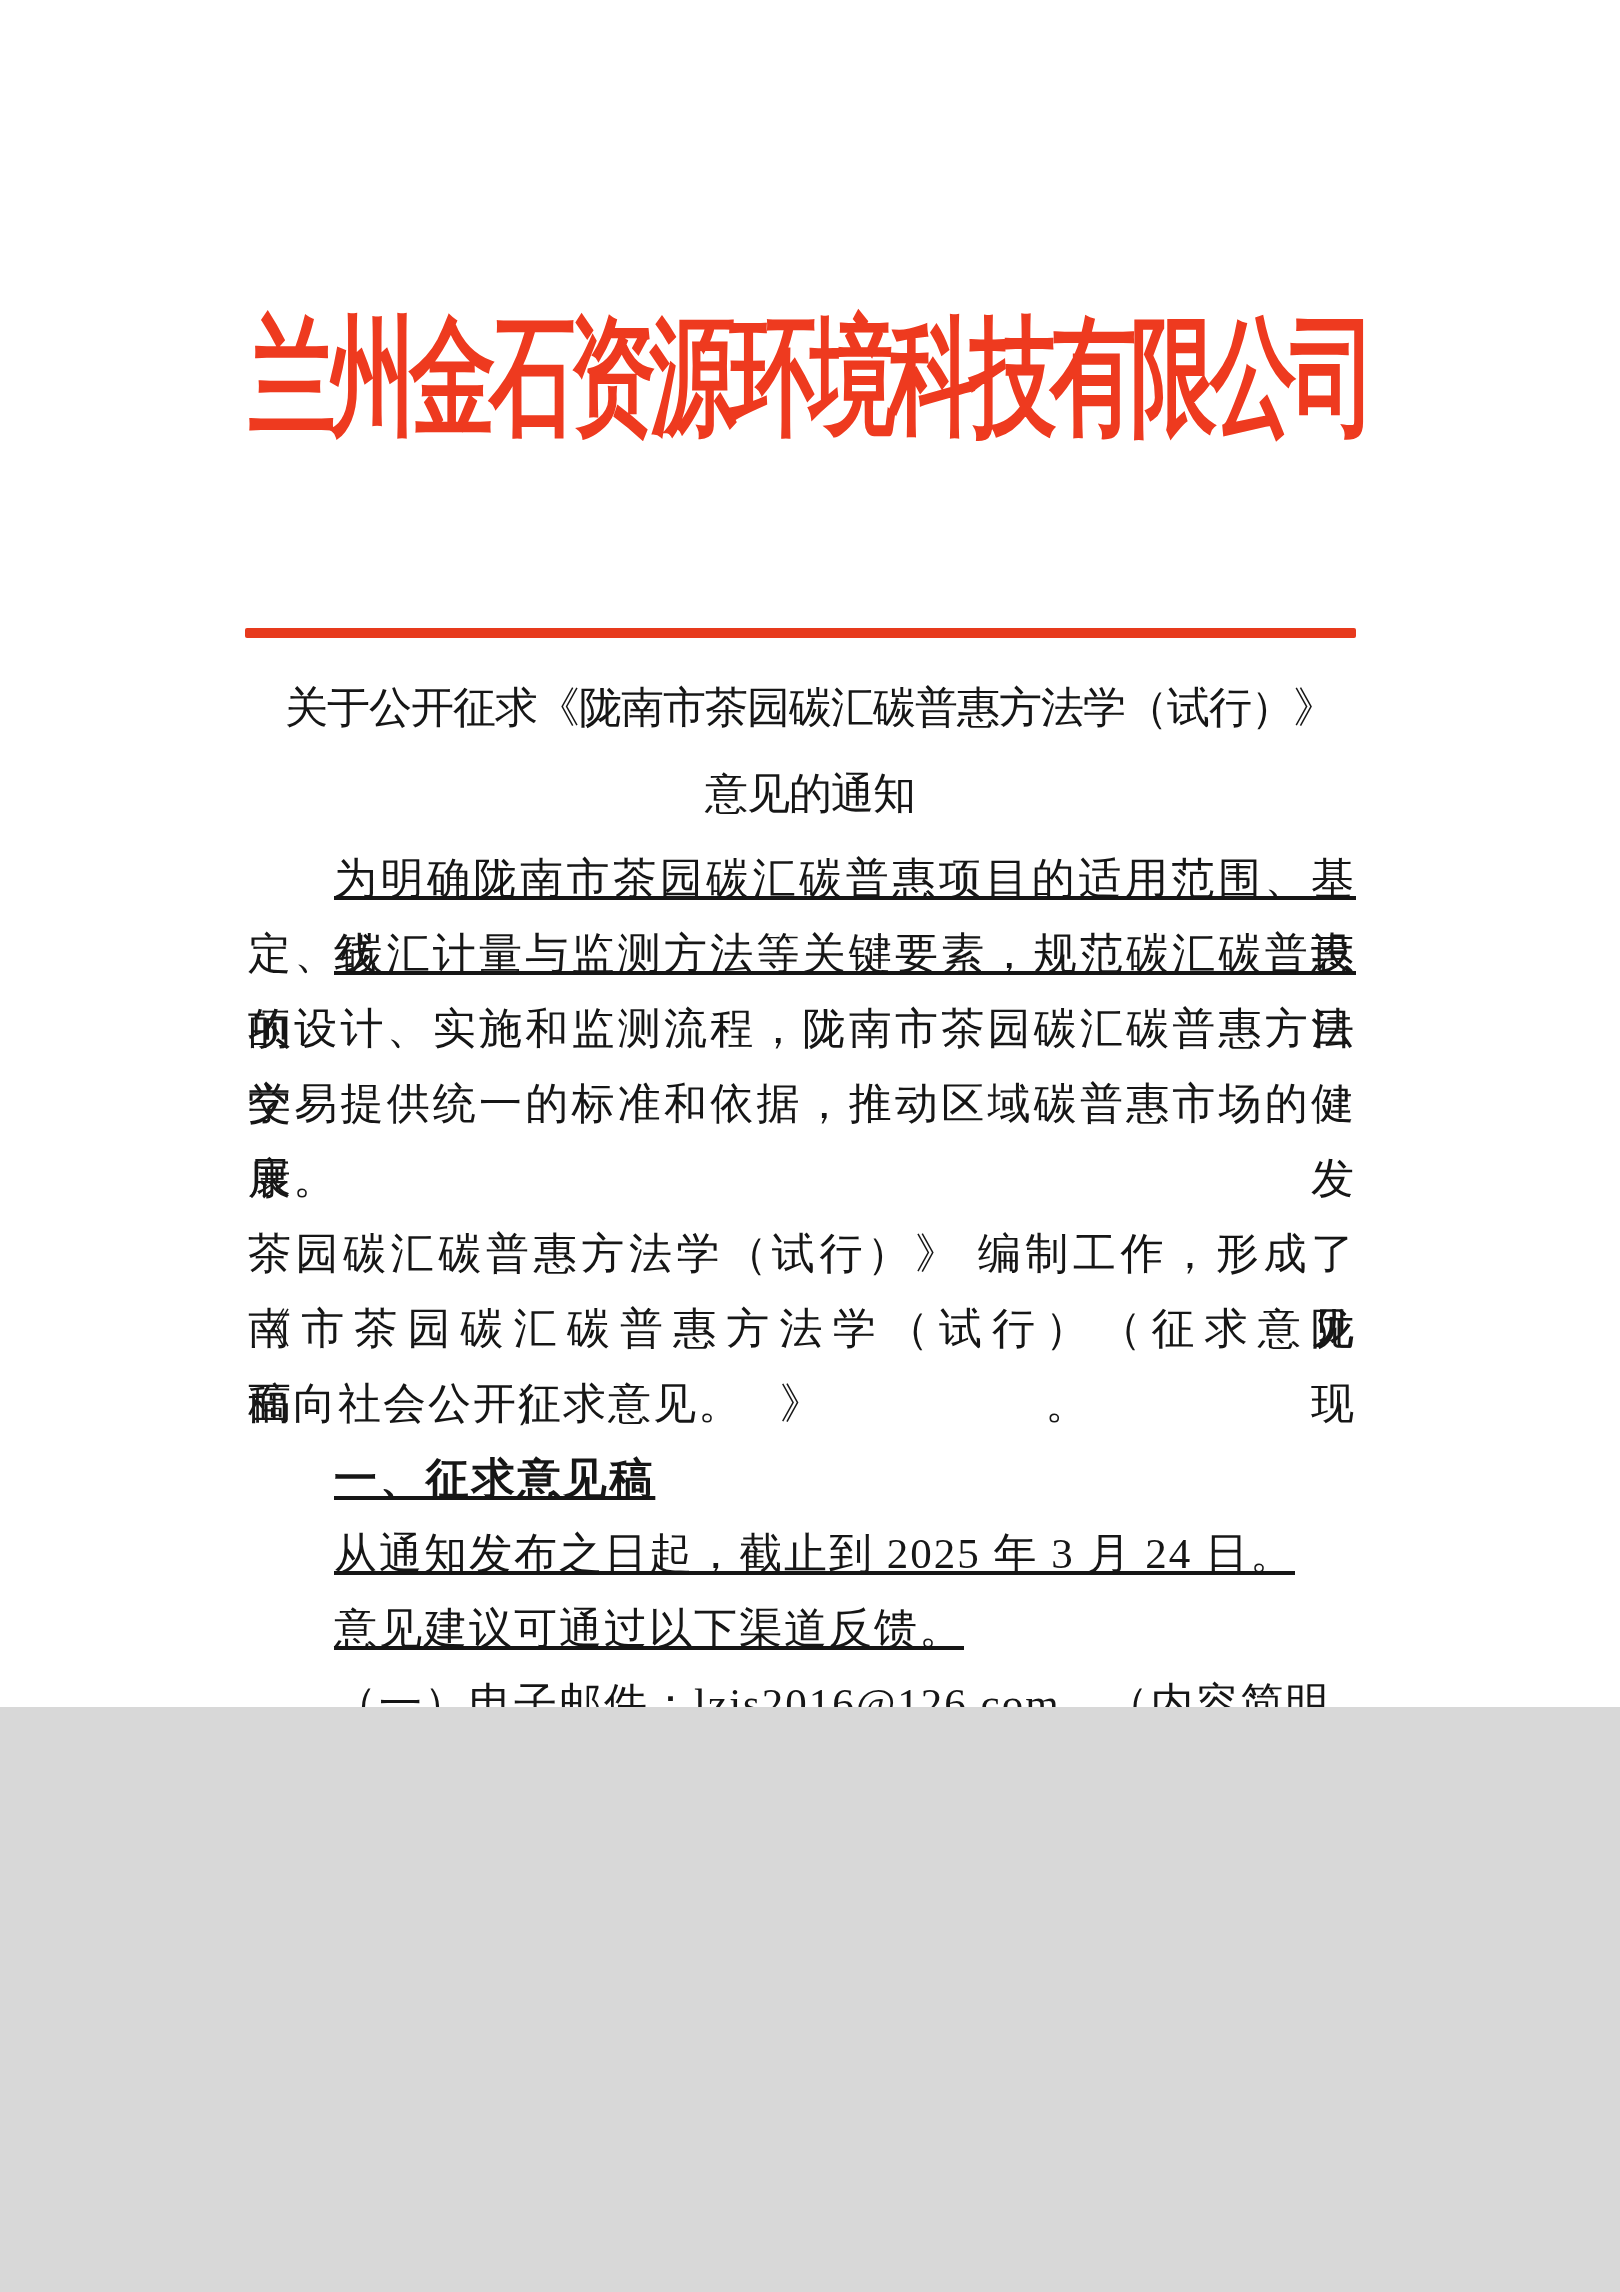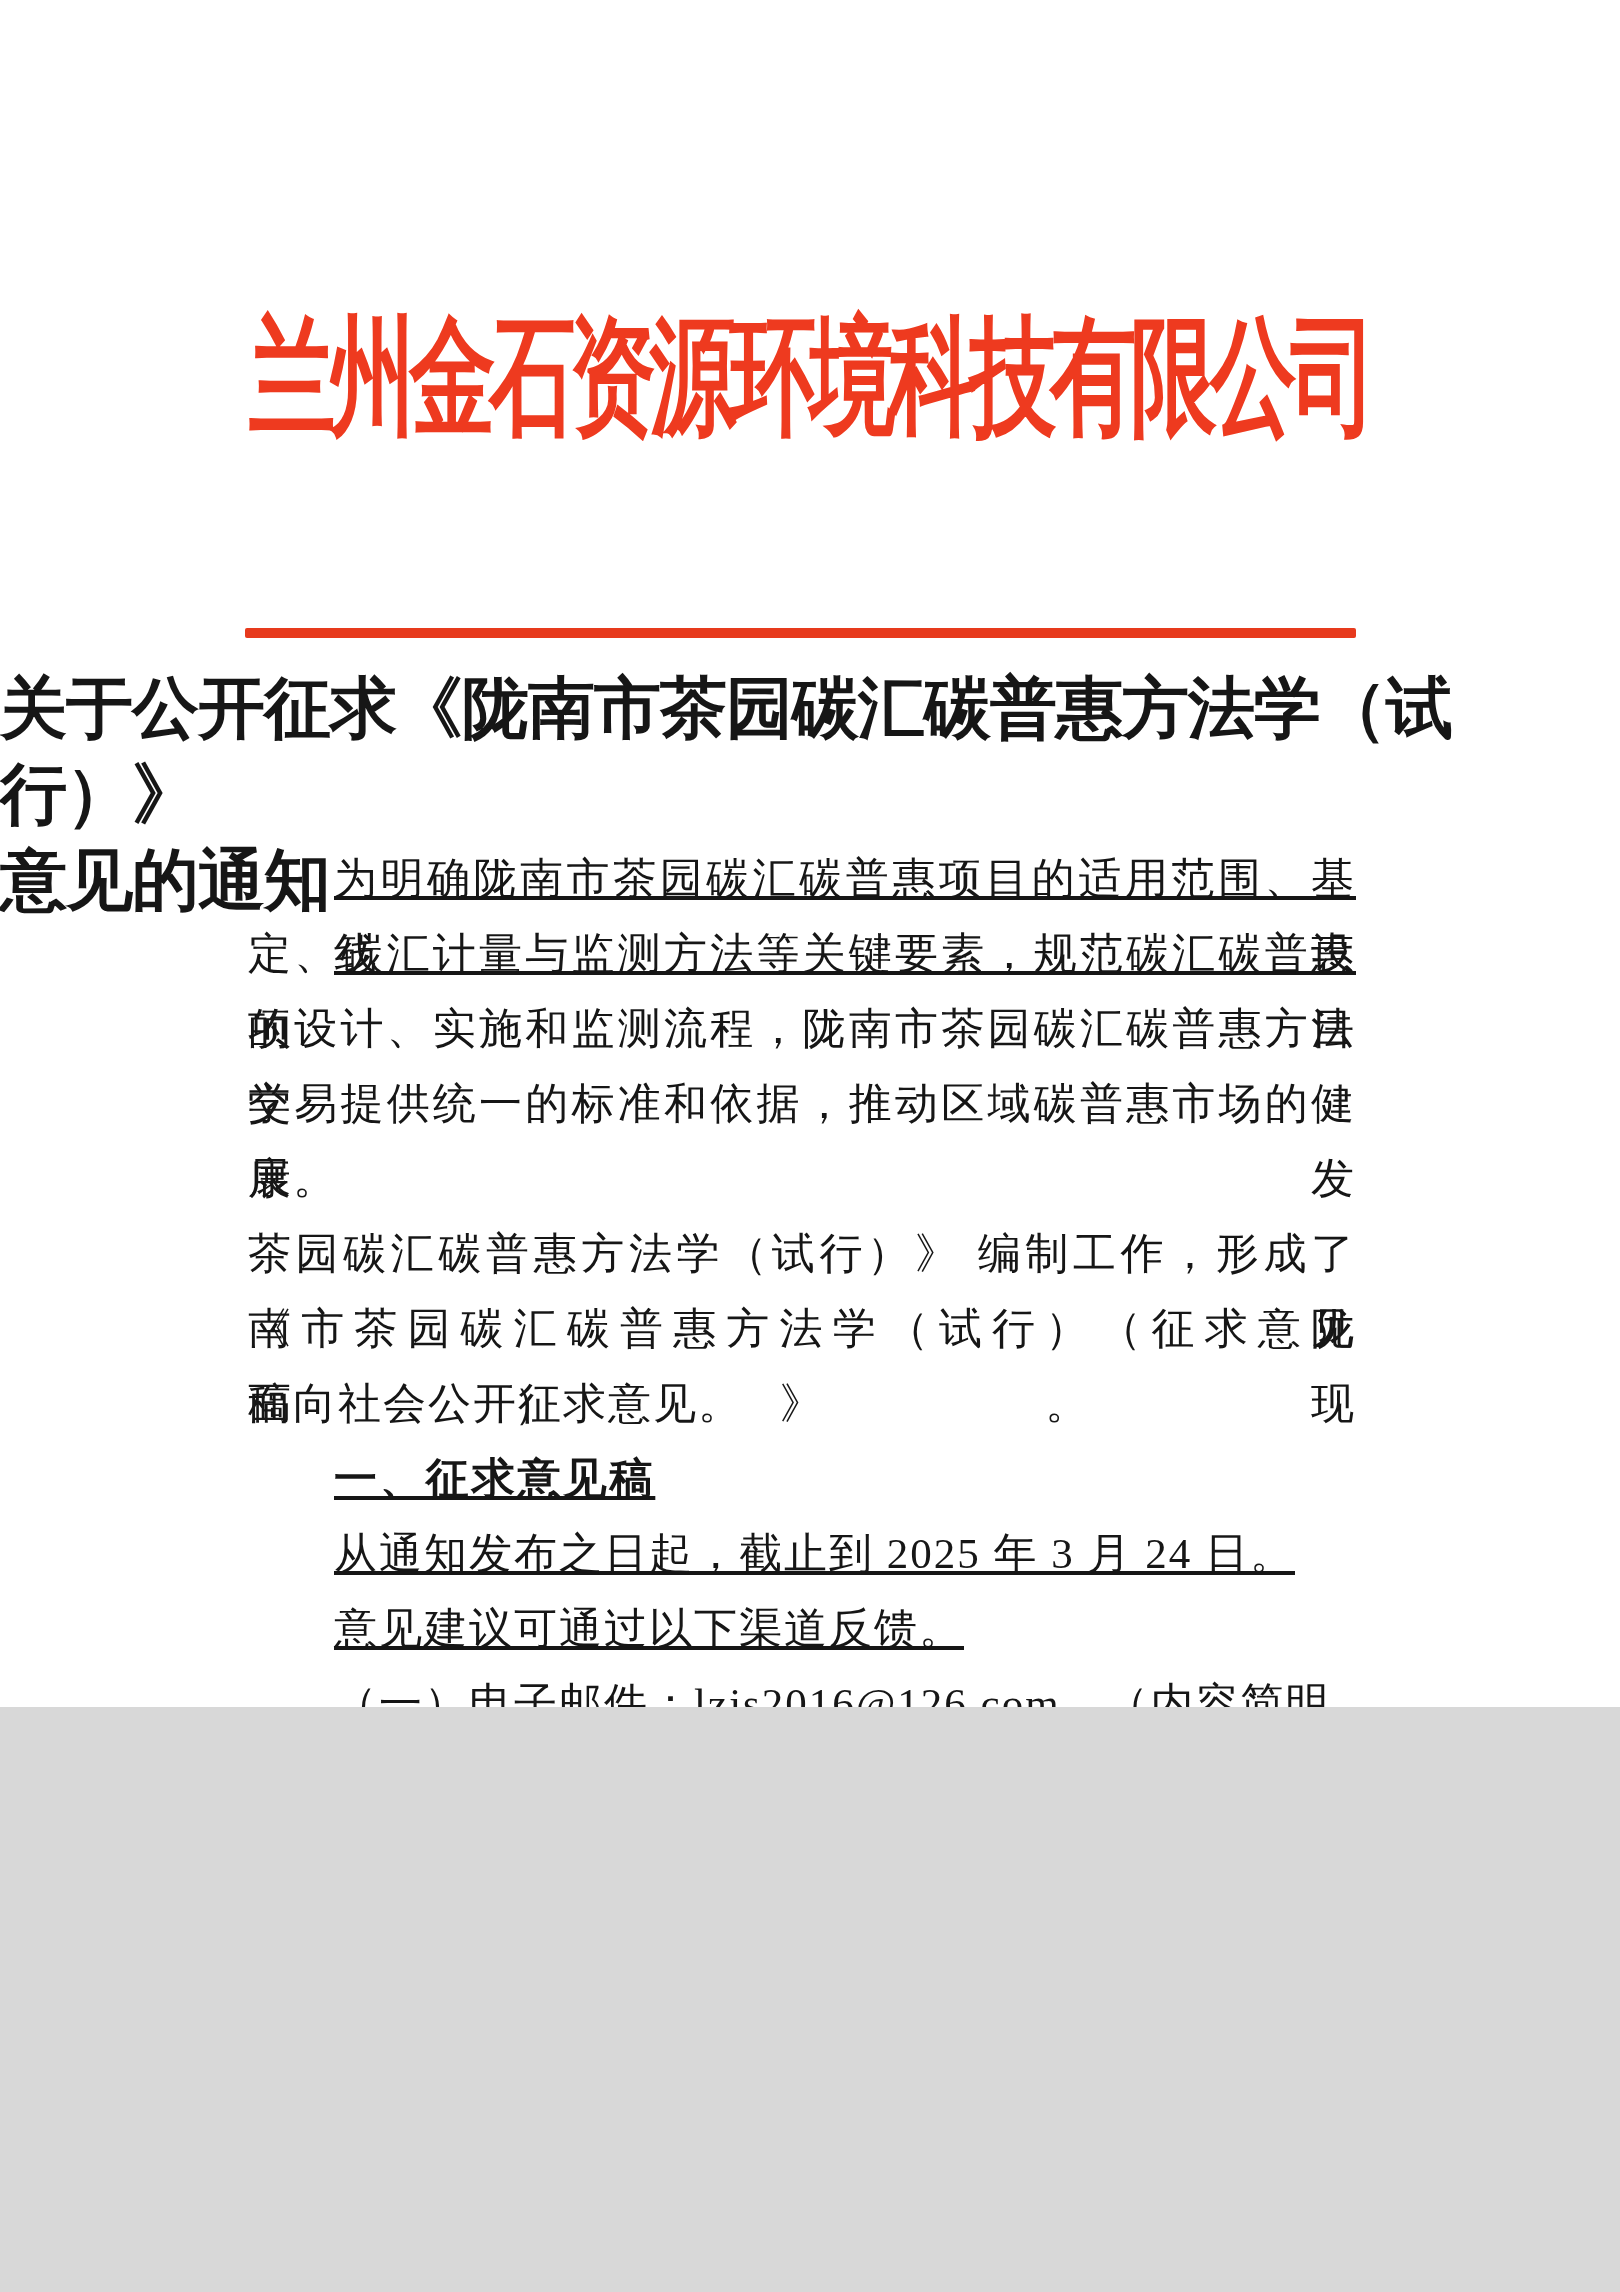--- a/index.html
+++ b/index.html
@@ -44,23 +44,23 @@
     background: var(--rule-red, #e73a1d);
     border-radius: 2px;
   }
 
   
   .doc-title {
     position: absolute;
     top: 665px;
     left: 0;
     width: 100%;
-    text-align: left;
-    font-weight: bold;
-    font-size: 67px;
+    text-align: center;
+    font-weight: normal;
+    font-size: 43px;
     line-height: 86px;
     letter-spacing: -1px;
   }
 
   
   .body-text {
     position: absolute;
     top: 841px;
     left: 248px;
     width: 1108px;

